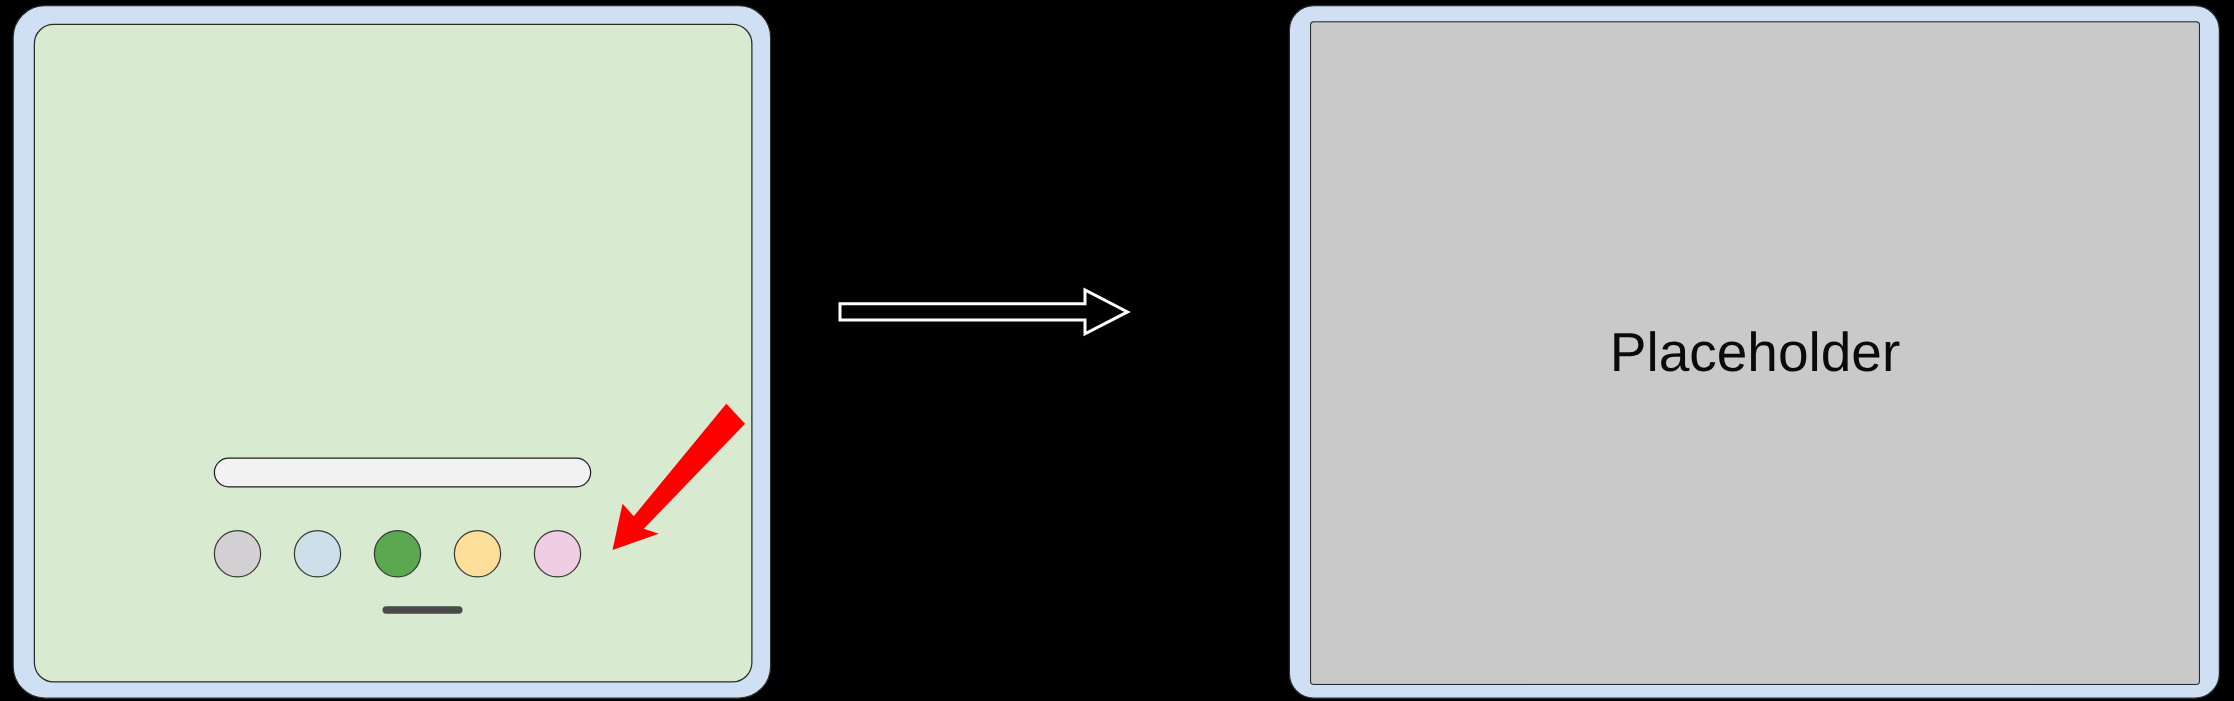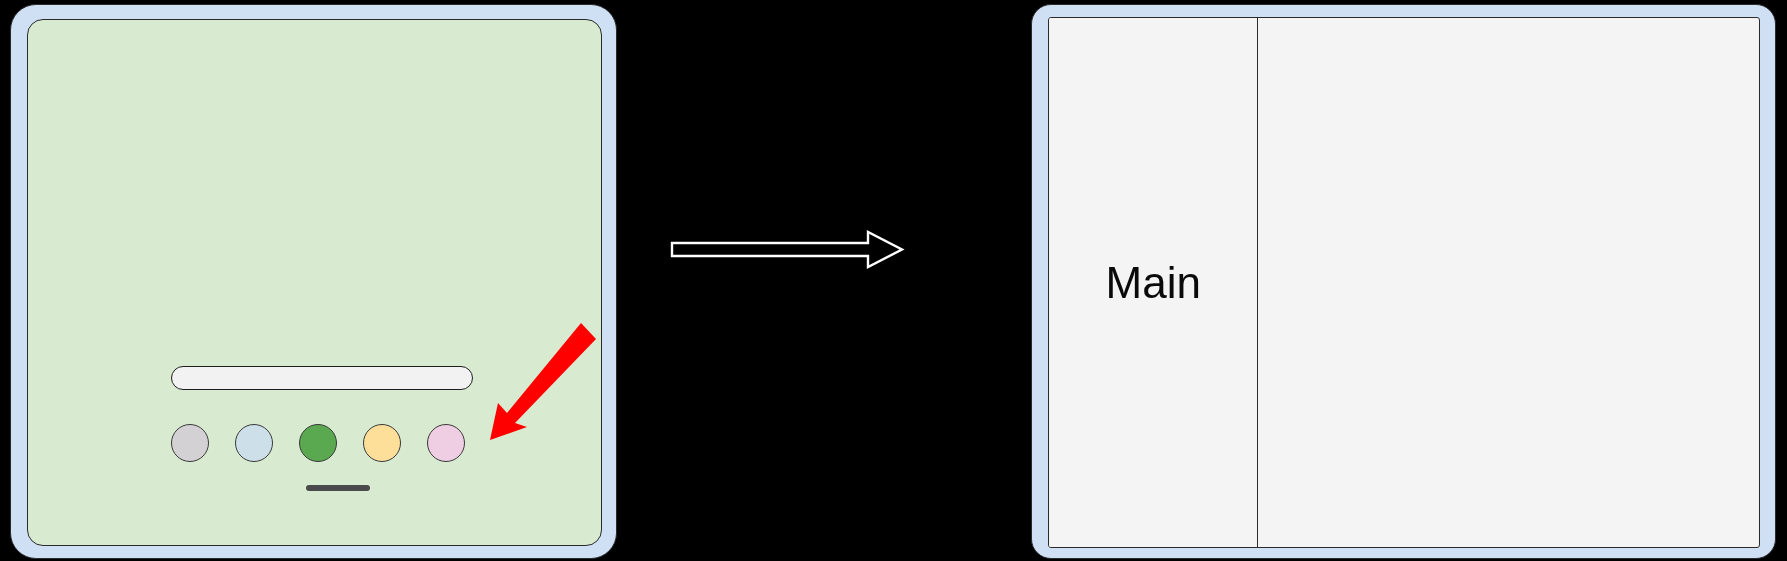--- a/index.html
+++ b/index.html
@@ -184,19 +184,19 @@
 
     </div>
   </div>
 
   <svg id="flow-arrow" viewBox="0 0 235 56">
     <path d="M 2,21 L 198,21 L 198,10 L 232,27.5 L 198,45 L 198,34 L 2,34 Z" fill="#000000" stroke="#ffffff" stroke-width="2.4" stroke-linejoin="miter"></path>
   </svg>
 
   <div class="device" id="device-right">
     <div class="device-screen" id="screen-right">
-      <div class="pane-main">
-        <span class="pane-label">Main</span>
+      <div class="pane-placeholder">
+        <span class="pane-label">Placeholder</span>
       </div>
     </div>
   </div>
 
 </div>
 
 </body></html>

